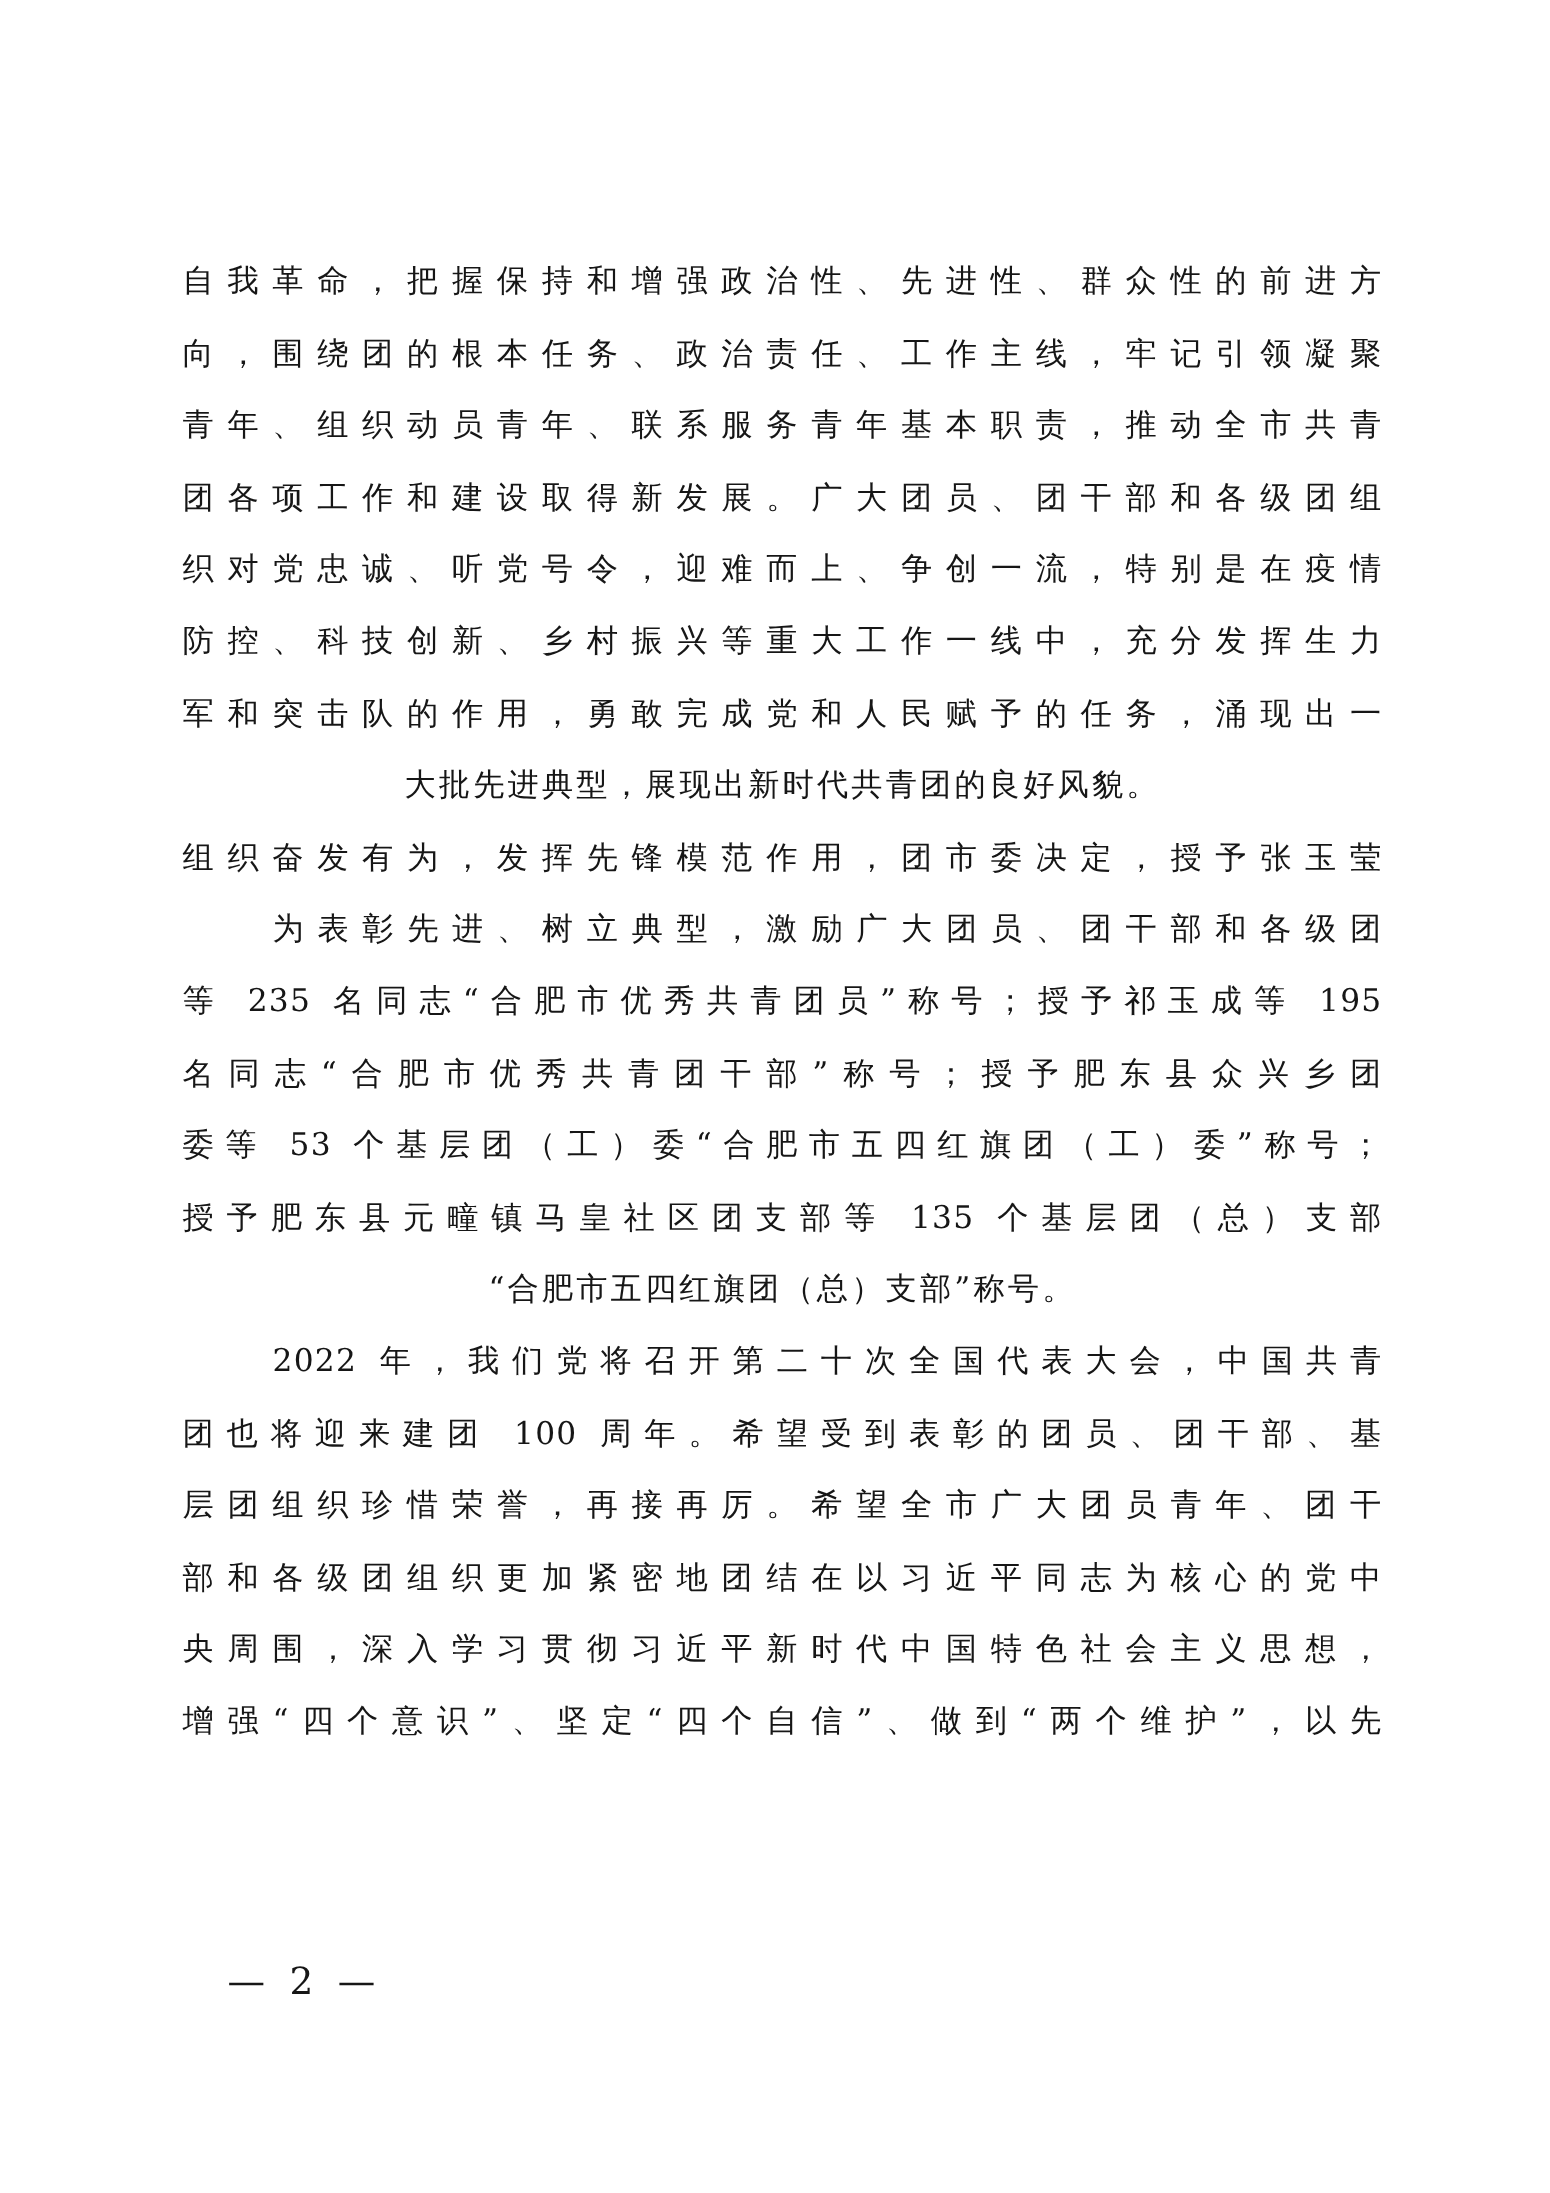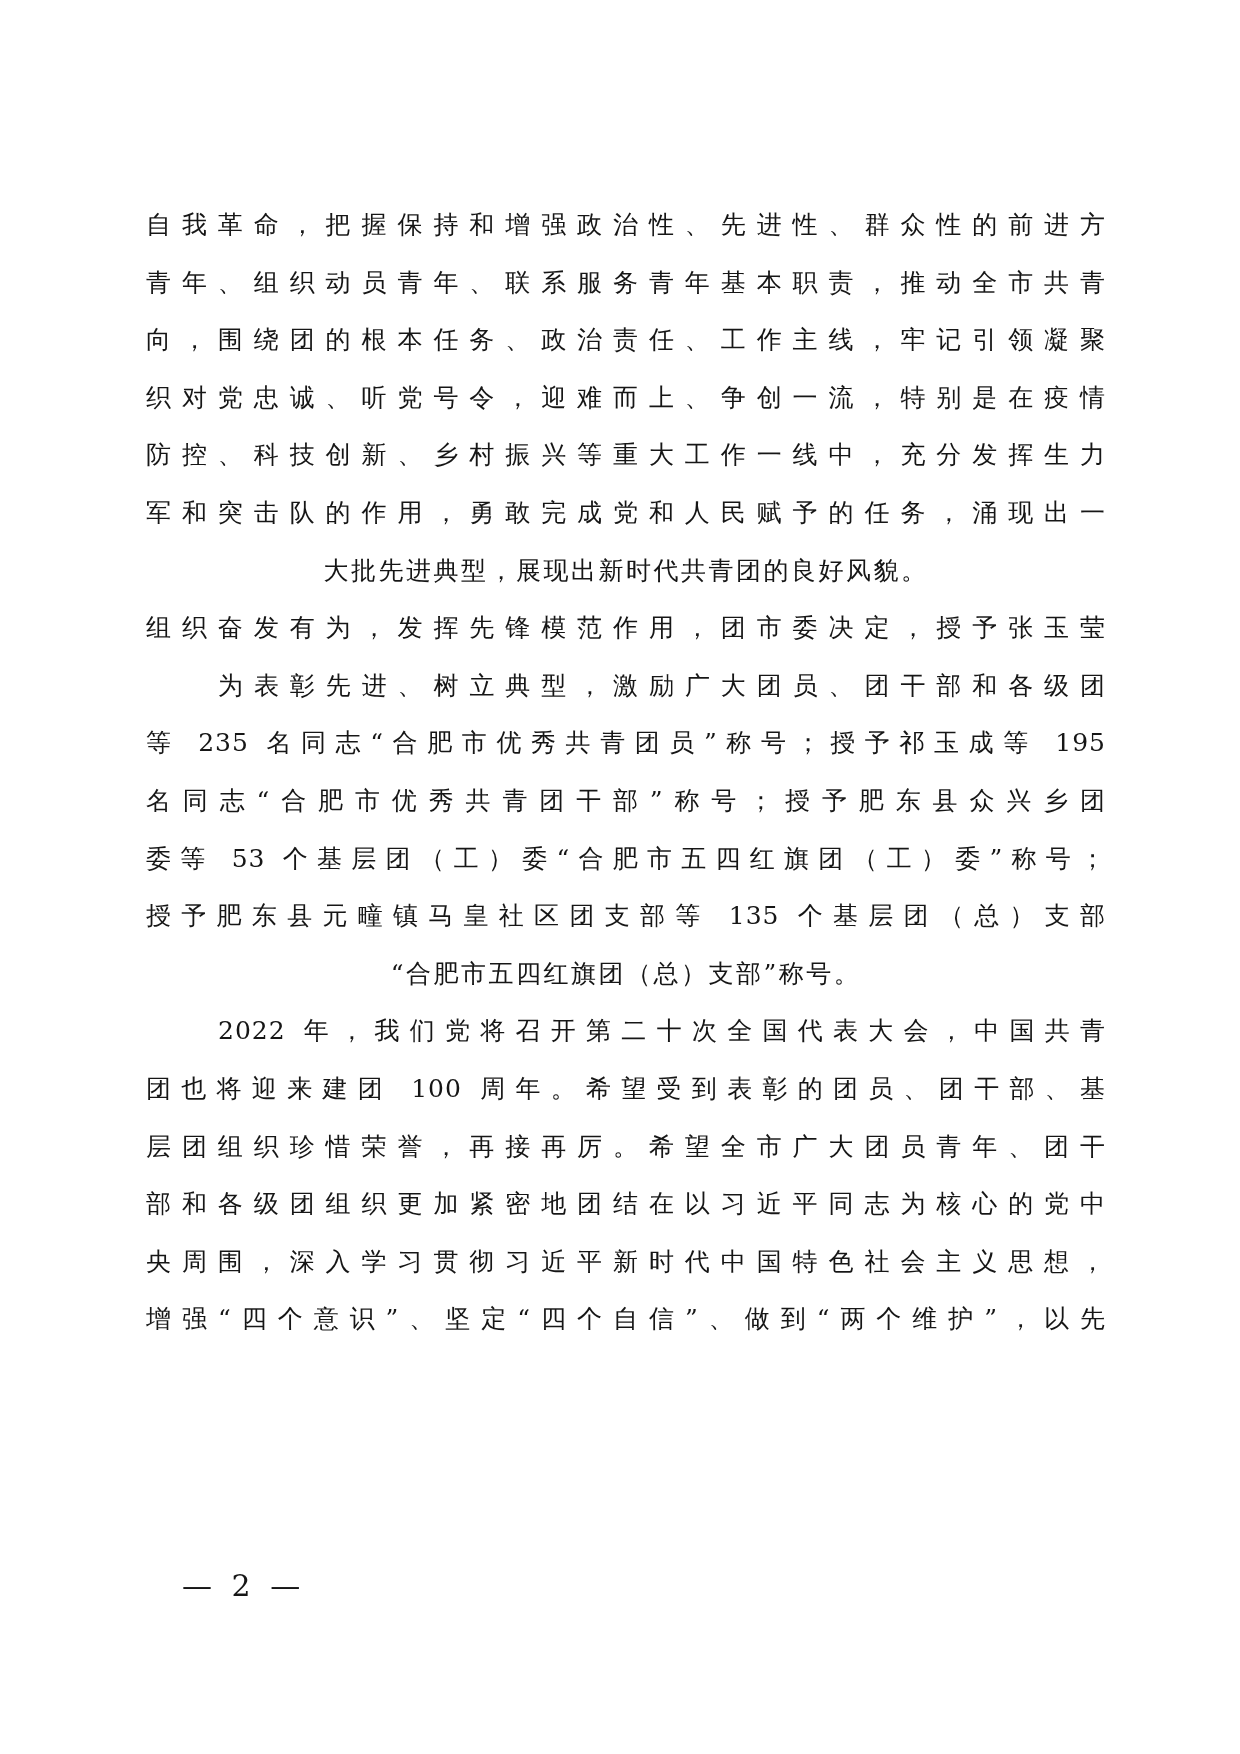--- a/index.html
+++ b/index.html
@@ -53,22 +53,23 @@
     letter-spacing: 5px;
     color: #161616;
   }
 </style>
 </head>
 <body>
 
 <div class="page">
   <div class="text-block">
     <div class="line j">自我革命，把握保持和增强政治性、先进性、群众性的前进方</div>
+    <div class="line j">向，围绕团的根本任务、政治责任、工作主线，牢记引领凝聚</div>
     <div class="line j">青年、组织动员青年、联系服务青年基本职责，推动全市共青</div>
-    <div class="line j">向，围绕团的根本任务、政治责任、工作主线，牢记引领凝聚</div>
+    <div class="line j">团各项工作和建设取得新发展。广大团员、团干部和各级团组</div>
     <div class="line j">织对党忠诚、听党号令，迎难而上、争创一流，特别是在疫情</div>
     <div class="line j">防控、科技创新、乡村振兴等重大工作一线中，充分发挥生力</div>
     <div class="line j">军和突击队的作用，勇敢完成党和人民赋予的任务，涌现出一</div>
     <div class="line l">大批先进典型，展现出新时代共青团的良好风貌。</div>
     <div class="line j">组织奋发有为，发挥先锋模范作用，团市委决定，授予张玉莹</div>
     <div class="line j ind">为表彰先进、树立典型，激励广大团员、团干部和各级团</div>
     <div class="line j">等 235 名同志“合肥市优秀共青团员”称号；授予祁玉成等 195</div>
     <div class="line j">名同志“合肥市优秀共青团干部”称号；授予肥东县众兴乡团</div>
     <div class="line j">委等 53 个基层团（工）委“合肥市五四红旗团（工）委”称号；</div>
     <div class="line j">授予肥东县元疃镇马皇社区团支部等 135 个基层团（总）支部</div>

